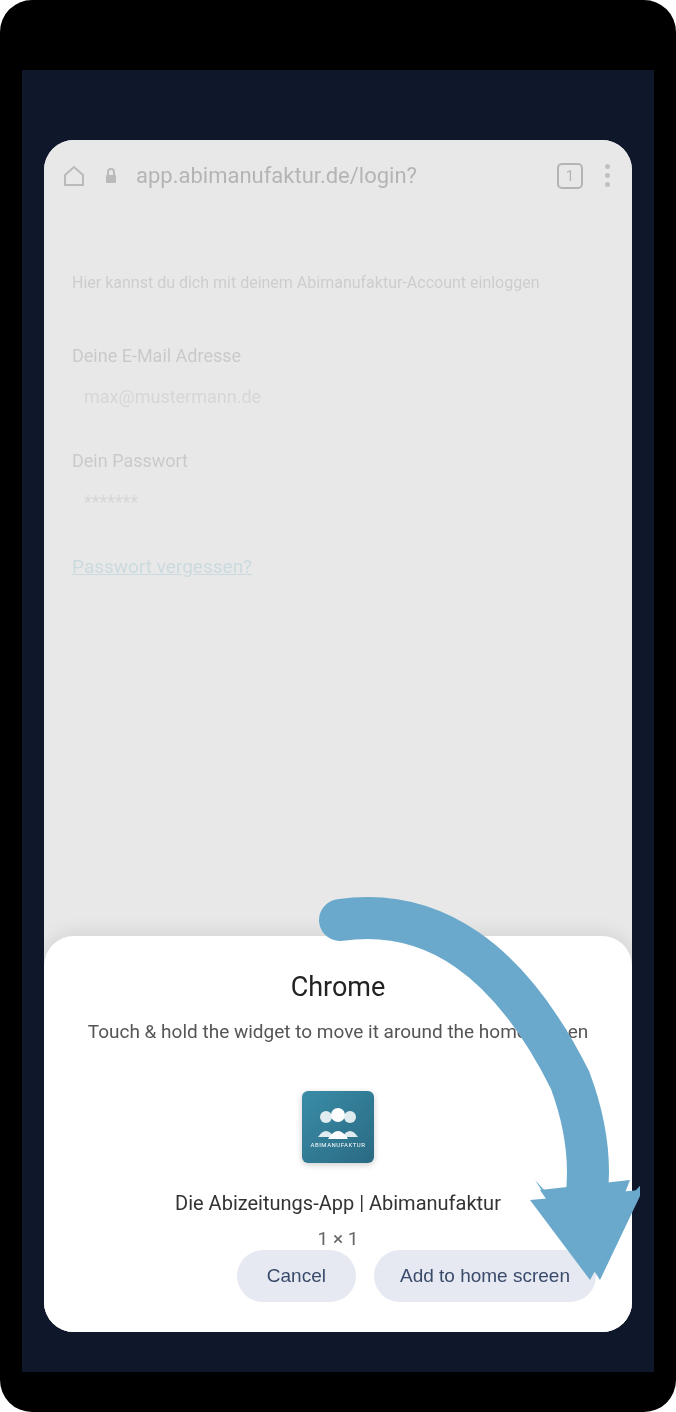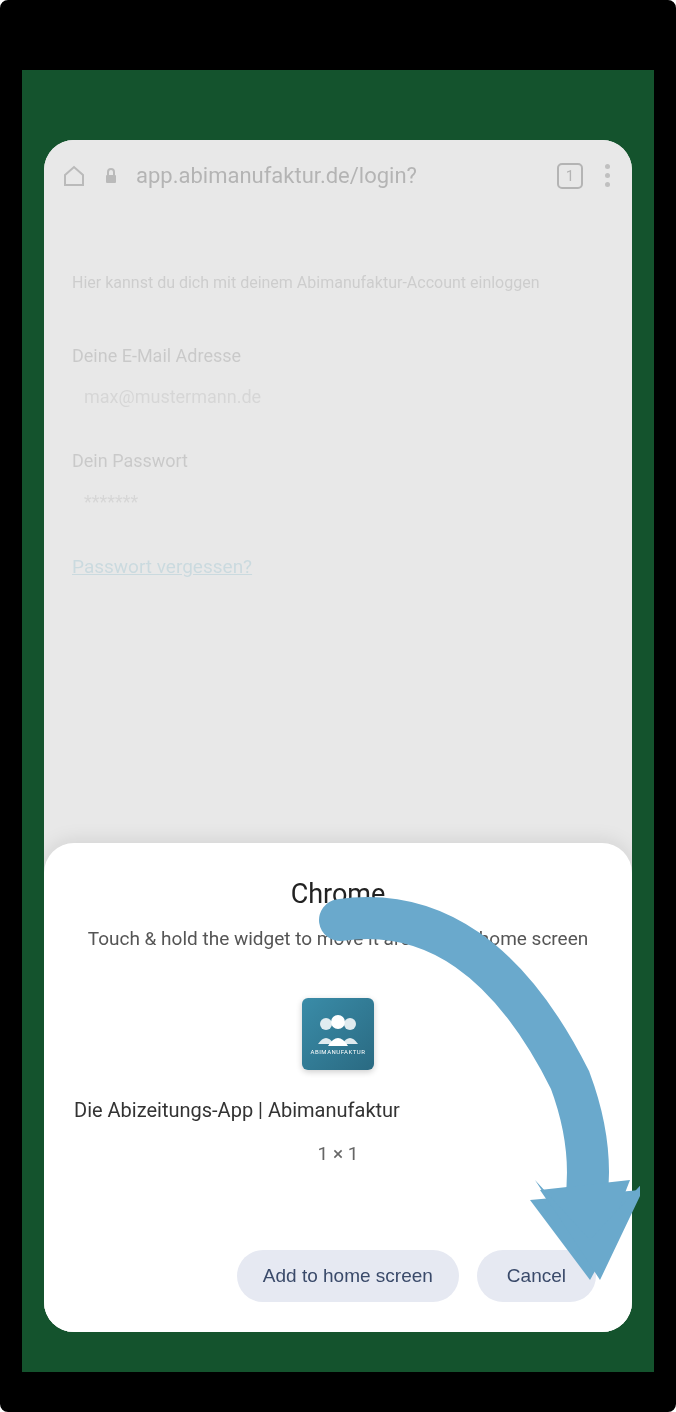--- a/index.html
+++ b/index.html
@@ -10,22 +10,22 @@
       font-family: -apple-system, BlinkMacSystemFont, "Segoe UI", Roboto, sans-serif;
       position: relative;
       overflow: hidden;
     }
     .phone-frame {
       position: absolute;
       inset: 0;
       border: 22px solid #000;
       border-top-width: 70px;
       border-bottom-width: 40px;
-      border-radius: 8px;
-      background: #14532d;
+      border-radius: 32px;
+      background: #0f172a;
       overflow: hidden;
     }
     .speaker {
       position: absolute;
       top: 30px;
       left: 50%;
       transform: translateX(-50%);
       width: 120px;
       height: 8px;
       background: #333;
@@ -196,29 +196,28 @@
     }
     .app-icon svg { display: block; }
     .app-icon-text {
       font-size: 6px;
       color: #fff;
       margin-top: 2px;
       letter-spacing: 0.5px;
     }
     .app-name {
       font-size: 20px;
-      text-align: left;
+      text-align: center;
       color: #333;
-      margin-bottom: 20px;
+      margin-bottom: 12px;
     }
     .app-size {
       font-size: 19px;
       text-align: center;
       color: #666;
-      margin-bottom: 85px;
     }
     .dialog-buttons {
       display: flex;
       gap: 18px;
       justify-content: flex-end;
       padding-right: 6px;
     }
     .btn {
       padding: 15px 30px;
       border-radius: 26px;
@@ -327,22 +326,22 @@
             <path d="M5 30 Q13 18 21 30 Z" fill="#fff" opacity="0.85"></path>
             <path d="M15 32 Q25 16 35 32 Z" fill="#fff"></path>
             <path d="M29 30 Q37 18 45 30 Z" fill="#fff" opacity="0.85"></path>
           </svg>
           <div class="app-icon-text">ABIMANUFAKTUR</div>
         </div>
       </div>
       <div class="app-name">Die Abizeitungs-App | Abimanufaktur</div>
       <div class="app-size">1 × 1</div>
       <div class="dialog-buttons">
+        <button class="btn">Cancel</button>
         <button class="btn btn-primary">Add to home screen</button>
-        <button class="btn">Cancel</button>
       </div>
     </div>
 
   </div>
 </div>
 
 <svg class="arrow-overlay" viewBox="0 0 360 430">
   <path d="M 60 40 Q 200 20 290 200 Q 320 280 300 350" fill="none" stroke="#6aa9cc" stroke-width="42" stroke-linecap="round"></path>
   <path d="M 250 320 L 310 400 L 360 310 Z" fill="#6aa9cc"></path>
   <path d="M 260 310 L 315 390 L 350 300" fill="#6aa9cc"></path>

